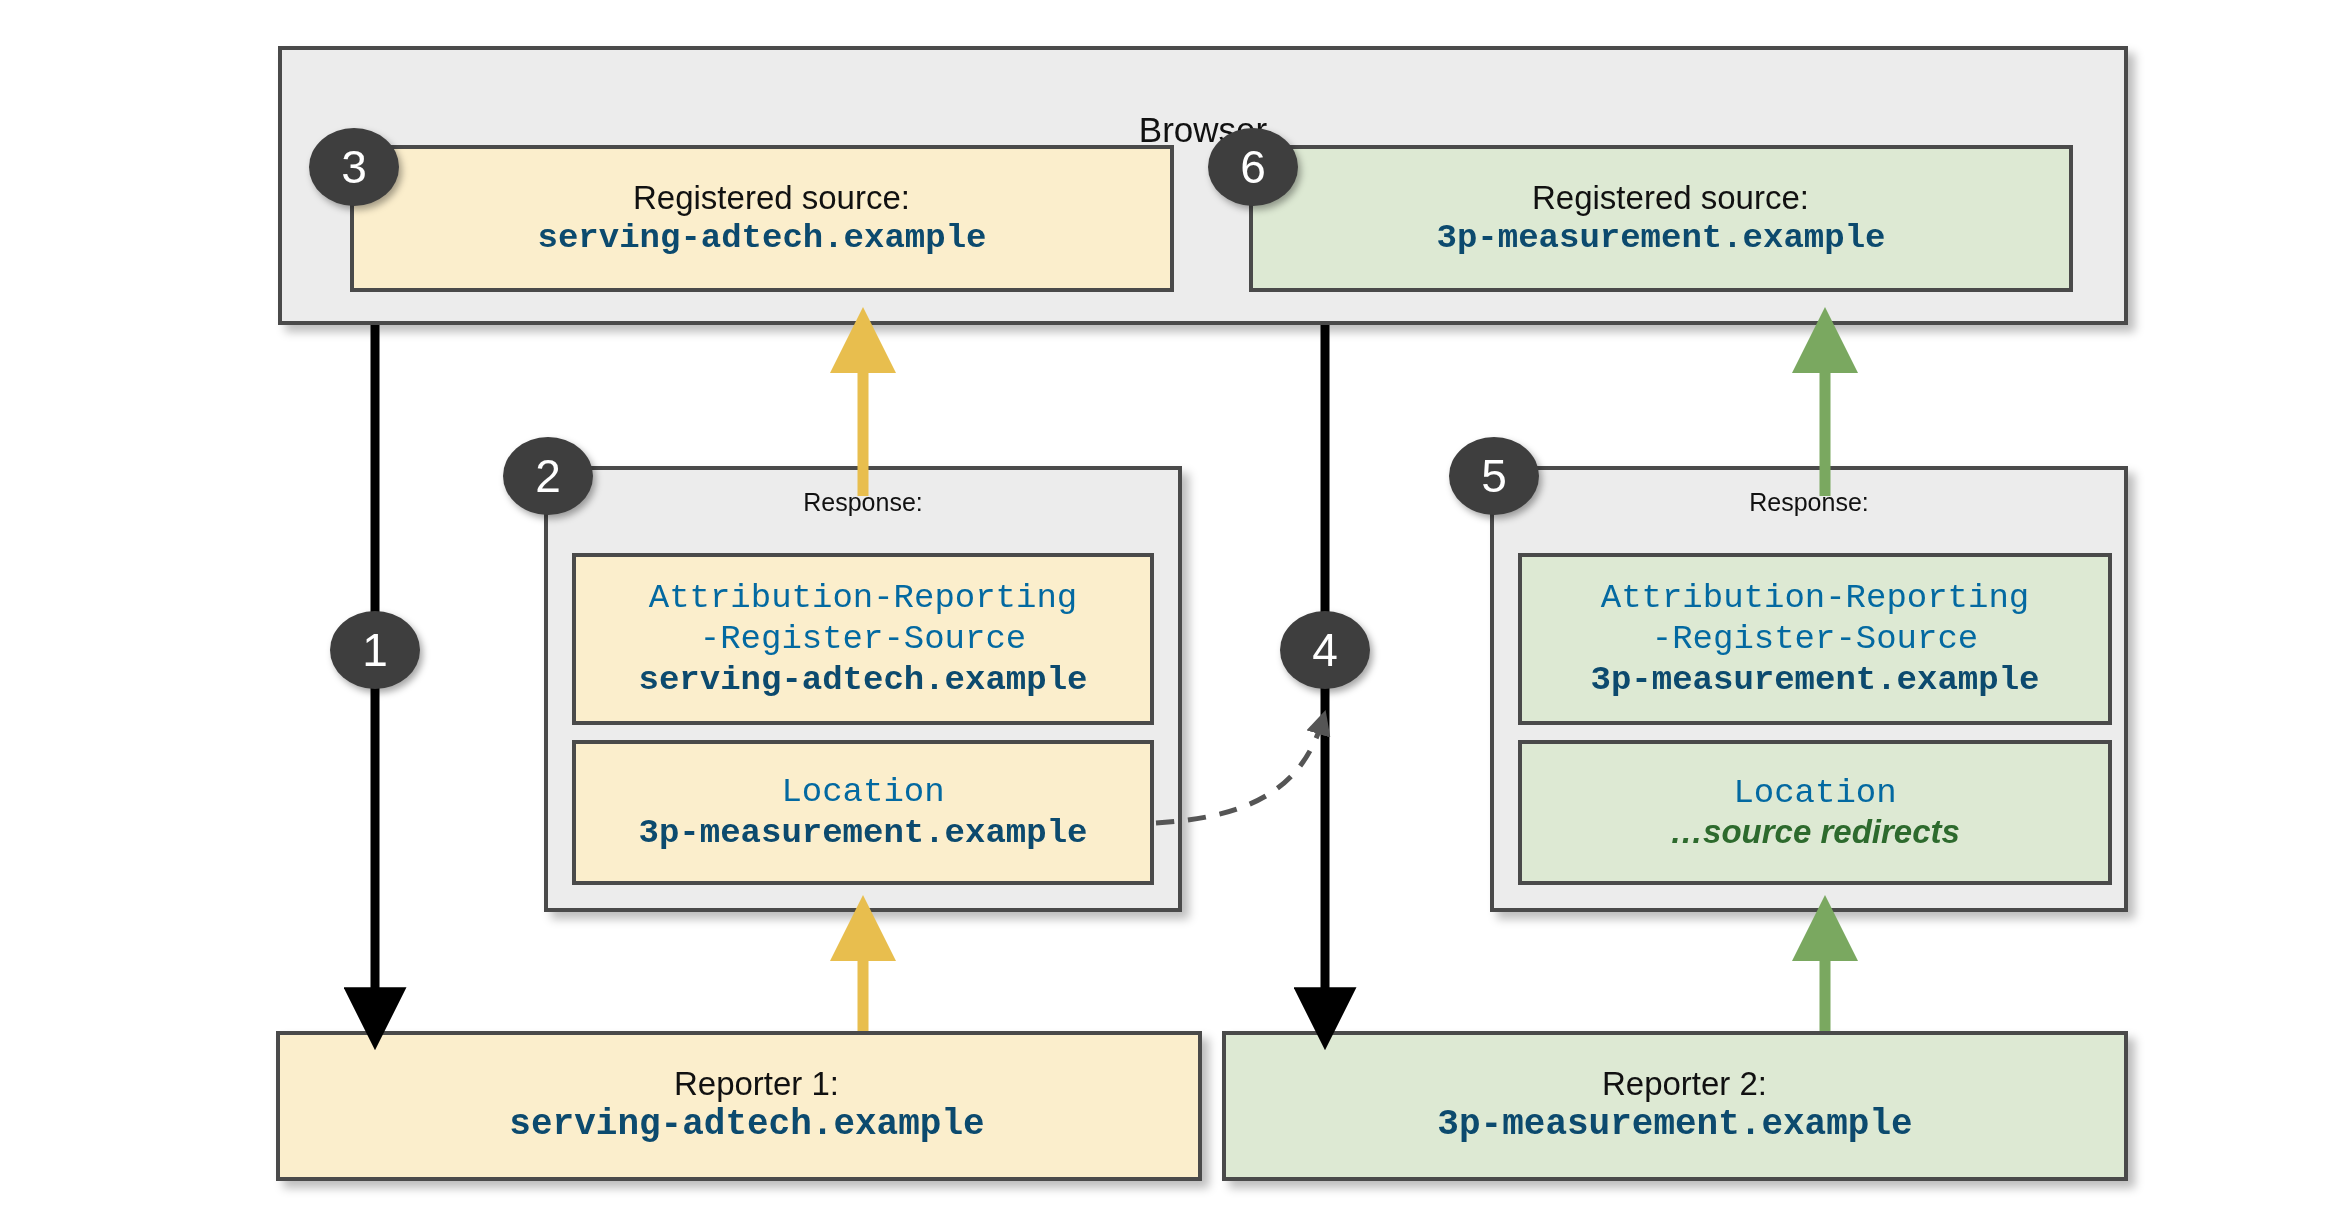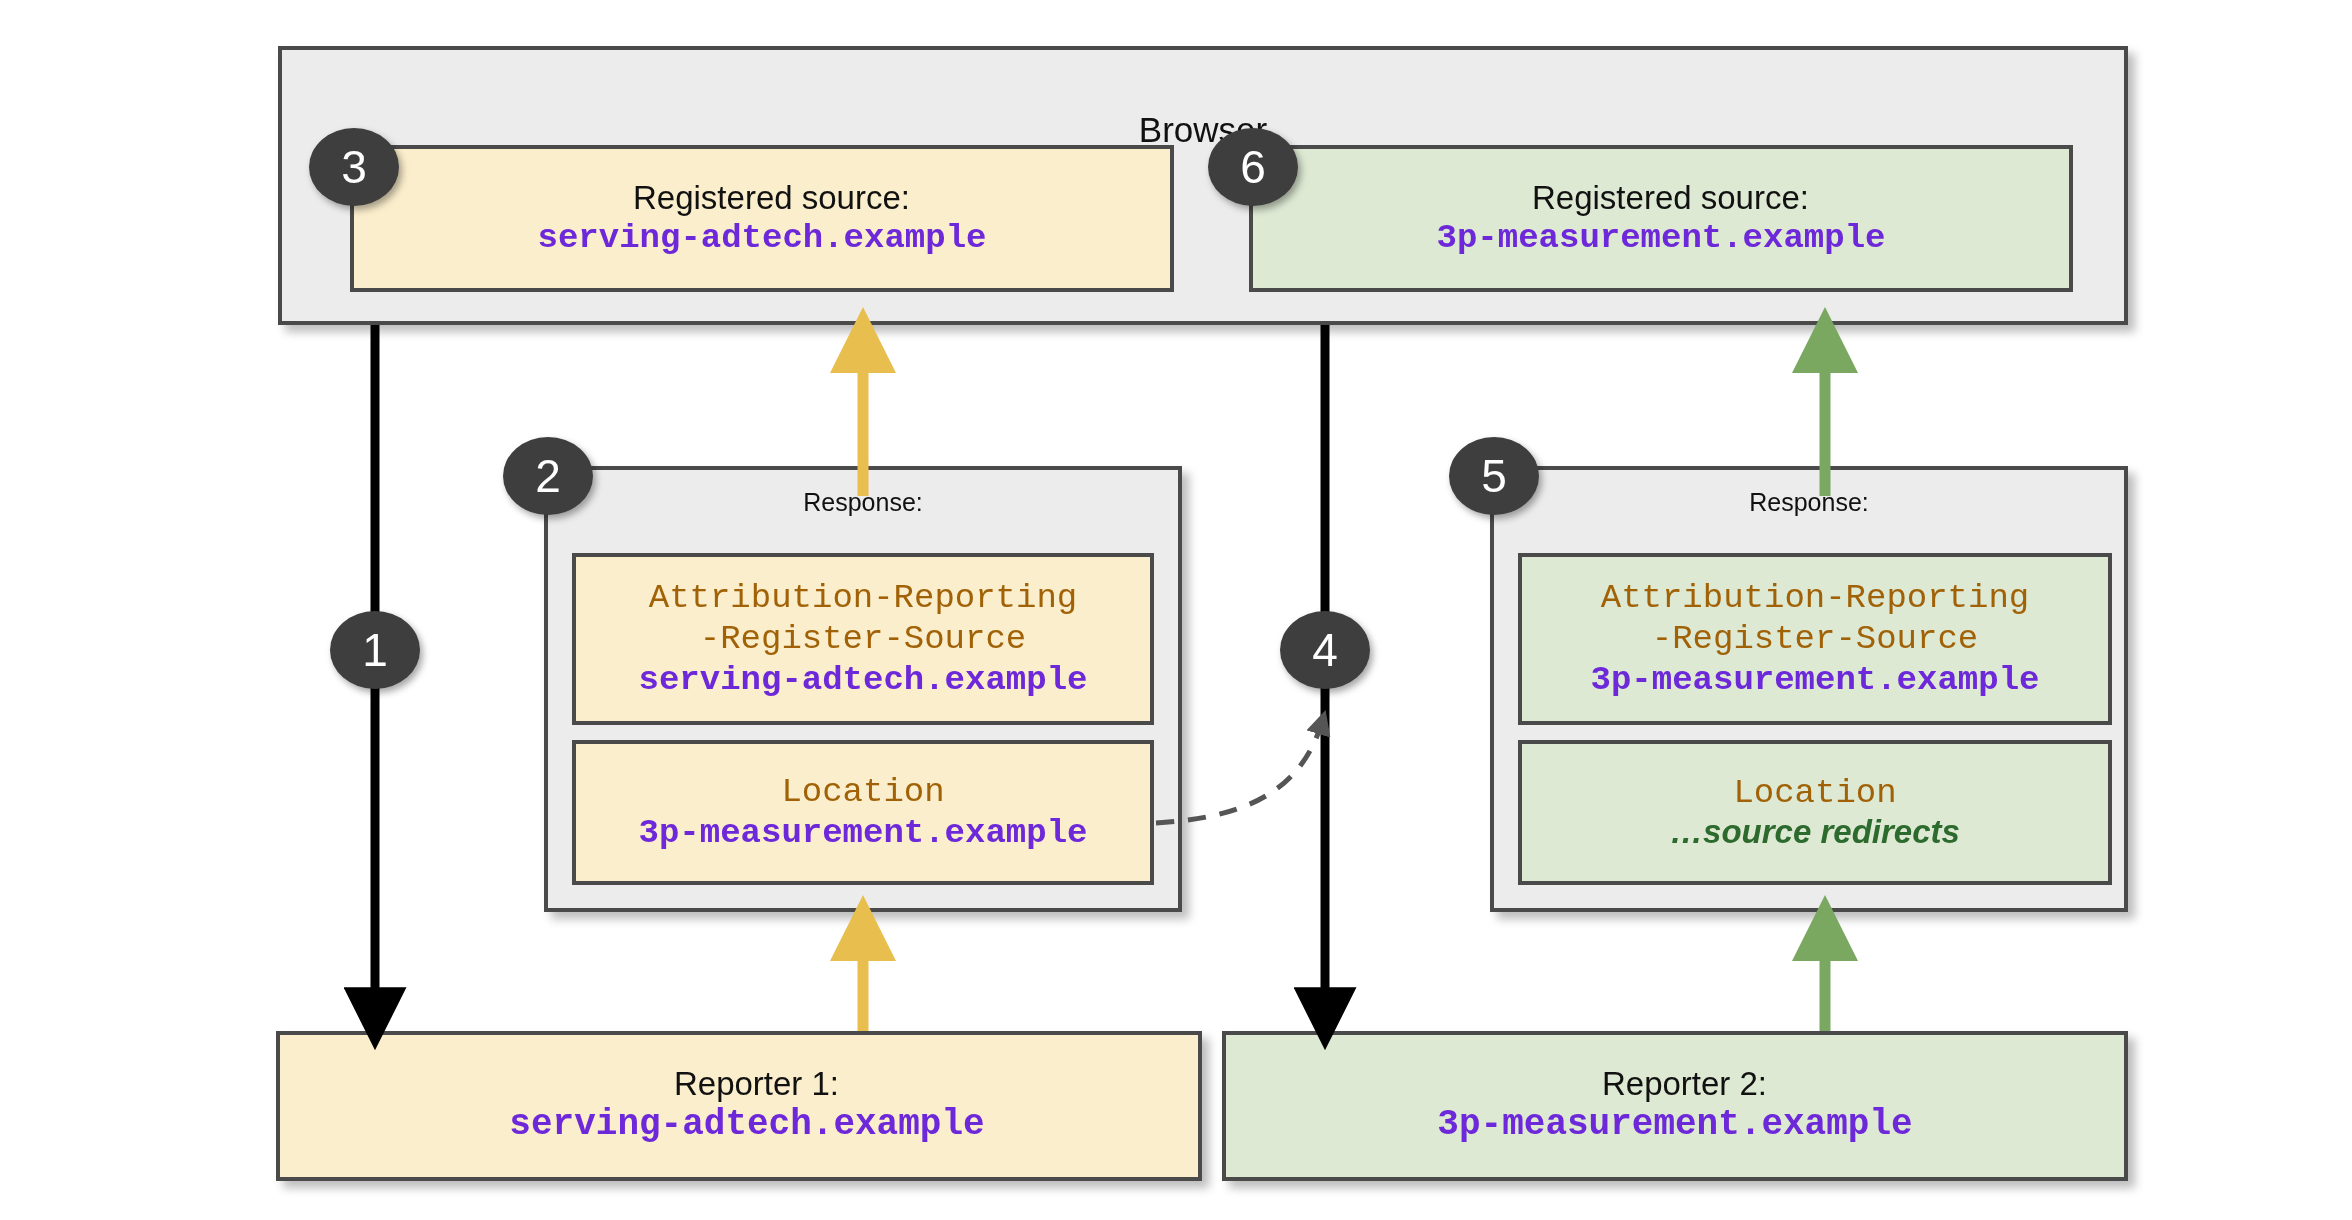--- a/index.html
+++ b/index.html
@@ -52,30 +52,30 @@
     color: #111111;
     line-height: 1.18;
     text-align: center;
     white-space: nowrap;
     margin-left: 19px;
   }
   .label-mono {
     font-family: "Liberation Mono", "DejaVu Sans Mono", monospace;
     font-size: 34px;
     font-weight: bold;
-    color: #6d28d9;
+    color: #0c4a6e;
     line-height: 1.18;
     text-align: right;
     white-space: nowrap;
     letter-spacing: 0px;
   }
   .label-mono-dark {
     font-family: "Liberation Mono", "DejaVu Sans Mono", monospace;
     font-size: 34px;
-    color: #a16207;
+    color: #0369a1;
     line-height: 1.20;
     text-align: center;
     white-space: nowrap;
   }
   .label-italic {
     font-family: "Liberation Sans", sans-serif;
     font-size: 33px;
     font-weight: bold;
     font-style: italic;
     color: #2d6a2d;

